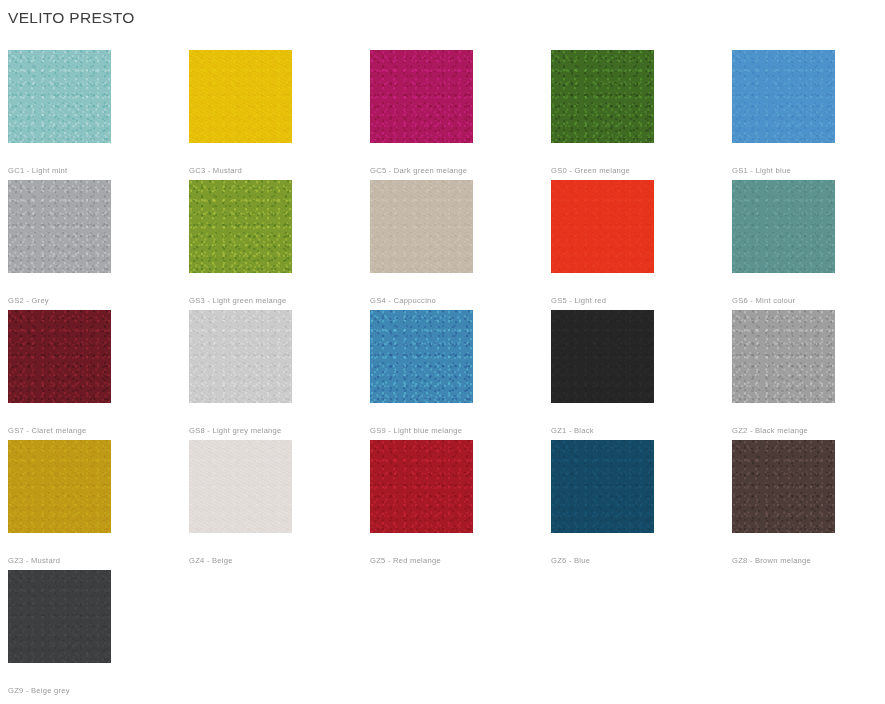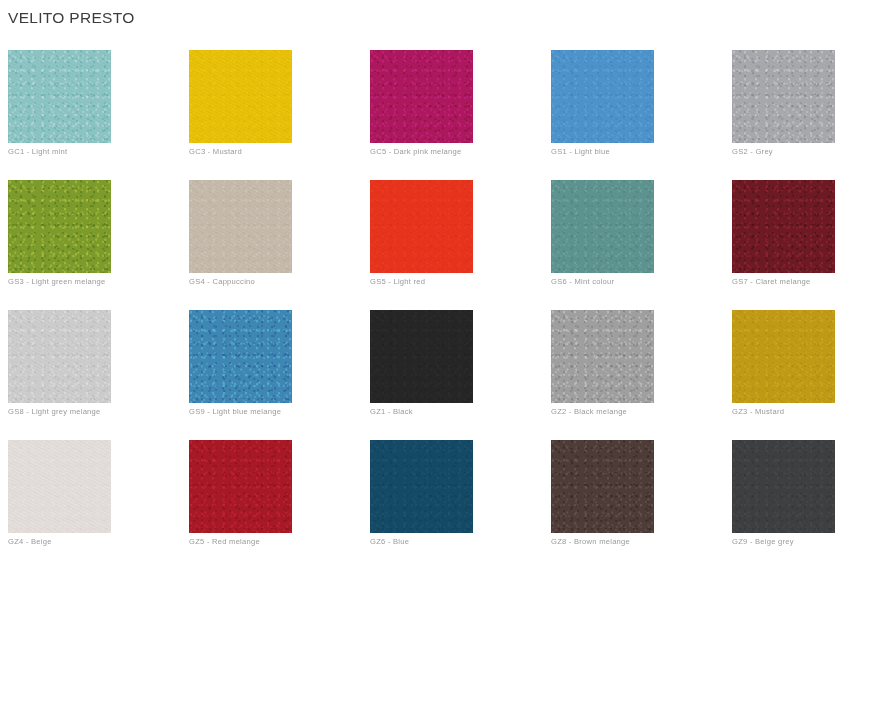--- a/index.html
+++ b/index.html
@@ -72,21 +72,21 @@
     inset: 0;
     opacity: 0.22;
     mix-blend-mode: multiply;
     background-image:
       repeating-linear-gradient(27deg, rgba(0,0,0,0.10) 0 1px, transparent 1px 3px),
       repeating-linear-gradient(113deg, rgba(255,255,255,0.10) 0 1px, transparent 1px 4px);
   }
   .swatch-label {
     position: absolute;
     left: 0;
-    top: 96px;
+    top: 115px;
     font-size: 7.6px;
     line-height: 11px;
     color: #9a9a9a;
     letter-spacing: 0.25px;
     white-space: nowrap;
   }
 </style>
 </head>
 <body>
 
@@ -107,21 +107,28 @@
           <div class="tex" style="opacity: 0.22;"></div>
           <div class="tex2"></div>
         </div>
         <div class="swatch-label">GC3 - Mustard</div>
       </div>
       <div class="swatch-cell">
         <div class="swatch-chip" style="background-color: rgb(173, 24, 95);">
           <div class="tex"></div>
           <div class="tex2"></div>
         </div>
-        <div class="swatch-label">GC5 - Dark pink melange</div>
+        <div class="swatch-label">GC5 - Dark green melange</div>
+      </div>
+      <div class="swatch-cell">
+        <div class="swatch-chip" style="background-color: rgb(63, 107, 34);">
+          <div class="tex"></div>
+          <div class="tex2"></div>
+        </div>
+        <div class="swatch-label">GS0 - Green melange</div>
       </div>
       <div class="swatch-cell">
         <div class="swatch-chip" style="background-color: rgb(78, 148, 204);">
           <div class="tex" style="opacity: 0.22;"></div>
           <div class="tex2"></div>
         </div>
         <div class="swatch-label">GS1 - Light blue</div>
       </div>
       <div class="swatch-cell">
         <div class="swatch-chip" style="background-color: rgb(168, 169, 173);">

